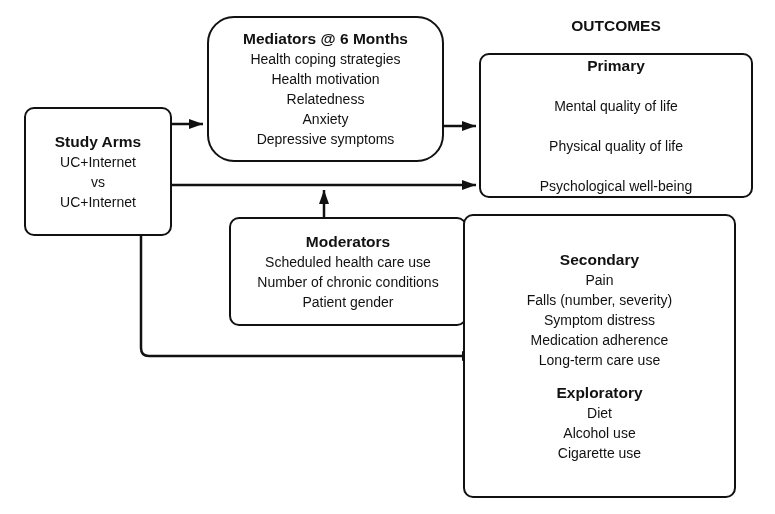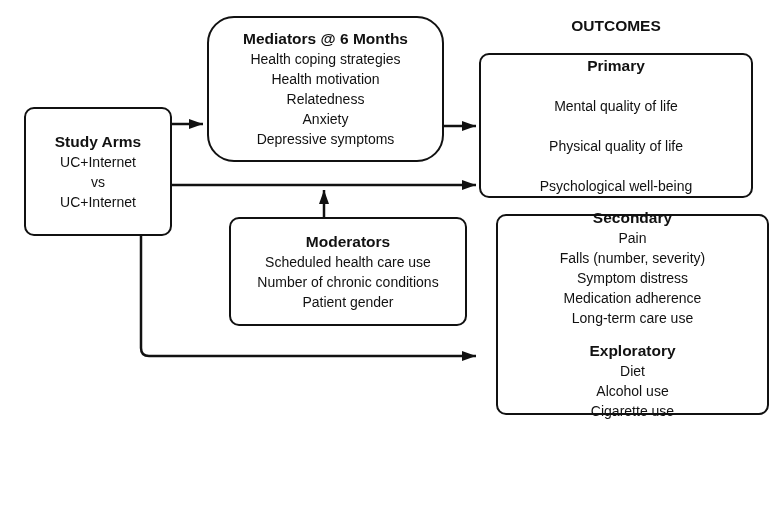--- a/index.html
+++ b/index.html
@@ -41,21 +41,21 @@
     font-weight: bold;
     font-size: 15.5px;
   }
   .gap-above {
     margin-top: 13px;
   }
   #box-study-arms  { left: 24px;  top: 107px; width: 148px; height: 129px; }
   #box-mediators   { left: 207px; top: 16px;  width: 237px; height: 146px; border-radius: 27px; }
   #box-moderators  { left: 206px; top: 217px; width: 238px; height: 109px; margin-left: 23px; }
   #box-outcomes    { left: 479px; top: 53px;  width: 274px; height: 145px; gap: 20px; }
-  #box-secondary   { left: 496px; top: 214px; width: 273px; height: 201px; }
+  #box-secondary   { left: 463px; top: 214px; width: 273px; height: 284px; }
 </style>
 </head>
 <body>
 
 <div class="canvas">
 
   <svg class="arrows" width="775" height="514" viewBox="0 0 775 514">
     <defs>
       <marker id="arrowhead" markerUnits="userSpaceOnUse" markerWidth="16" markerHeight="12" refX="15" refY="6" orient="auto">
         <path d="M1,1 L15,6 L1,11 Z" fill="#111111"></path>

